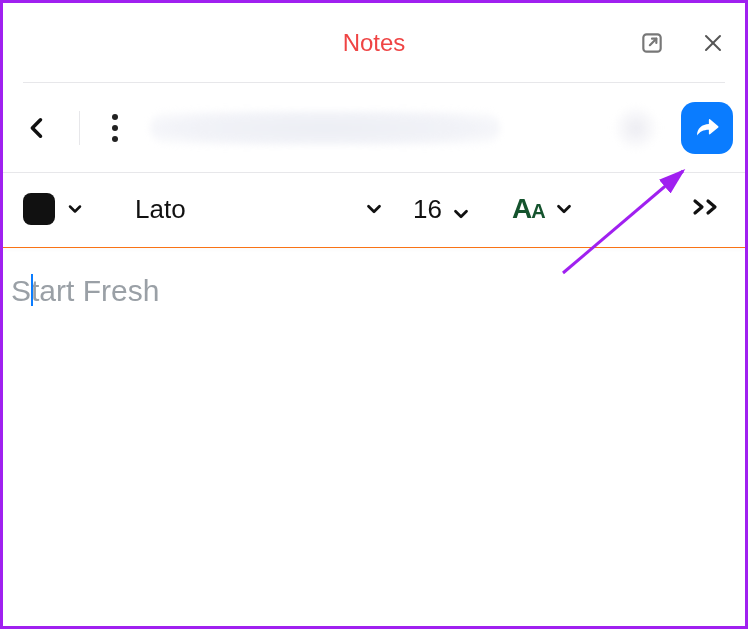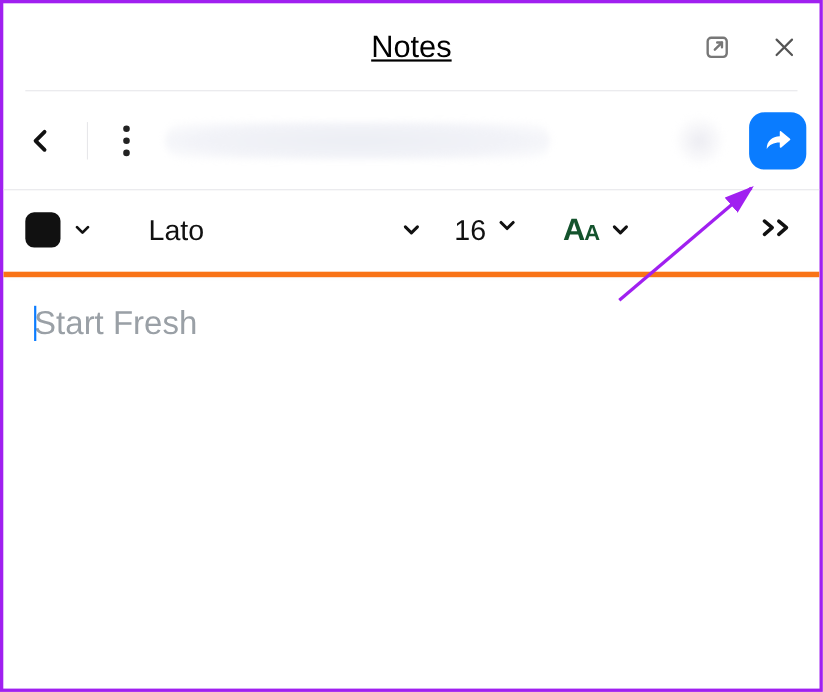--- a/index.html
+++ b/index.html
@@ -1,46 +1,46 @@
 <!DOCTYPE html>
 <html><head>
   <meta charset="utf-8">
   <style>
     * { margin:0; padding:0; box-sizing:border-box; font-family:-apple-system,BlinkMacSystemFont,"Segoe UI",Arial,sans-serif; }
     body { width:748px; height:629px; background:#fff; position:relative; border:3px solid #a020f0; }
 
     .header { height:80px; display:flex; align-items:center; justify-content:center; position:relative; border-bottom:1px solid #e7e7ea; margin:0 20px; }
-    .title { font-size:28px; font-weight:400; color:#000000;text-decoration:underline; }
+    .title { font-size:24px; font-weight:400; color:#ef4444; }
     .header-right { position:absolute; right:0; display:flex; gap:36px; align-items:center; }
     .icon-btn { cursor:pointer; color:#555; display:flex; align-items:center; justify-content:center; }
 
     .toolbar-row { height:90px; display:flex; align-items:center; padding:0 20px; border-bottom:1px solid #e7e7ea; position:relative; }
     .back { cursor:pointer; display:flex; align-items:center; }
     .vdiv { width:1px; height:34px; background:#e7e7ea; margin:0 28px; }
     .kebab { display:flex; flex-direction:column; gap:5px; cursor:pointer; padding:0 4px; }
     .kebab span { width:6px; height:6px; border-radius:50%; background:#222; }
     .redact { margin-left:28px; width:350px; height:34px; background:radial-gradient(ellipse at center,#eceef4 0%,#f2f3f8 60%,transparent 100%); border-radius:18px; filter:blur(3px); }
     .redact2 { position:absolute; right:86px; width:46px; height:46px; border-radius:50%; background:radial-gradient(circle,#ececf2 0%, transparent 72%); filter:blur(3px); }
     .share { position:absolute; right:12px; width:52px; height:52px; border-radius:14px; background:#0a7cff; display:flex; align-items:center; justify-content:center; cursor:pointer; }
 
-    .format-row { display:flex; align-items:center; padding:20px 20px 22px; border-bottom:5px solid #f97316; box-shadow:0 2px 4px rgba(0,0,0,0.02); gap:0; }
+    .format-row { display:flex; align-items:center; padding:20px 20px 22px; border-bottom:1px solid #f97316; box-shadow:0 2px 4px rgba(0,0,0,0.02); gap:0; }
     .swatch-wrap { display:flex; align-items:center; gap:10px; cursor:pointer; margin-right:50px; }
     .swatch { width:32px; height:32px; border-radius:8px; background:#111; }
     .font-wrap { display:flex; align-items:center; width:250px; justify-content:space-between; cursor:pointer; }
     .font-name { font-size:26px; color:#111; font-weight:400; }
-    .size-wrap { display:flex; align-items:flex-start; gap:8px; margin-left:28px; cursor:pointer; }
+    .size-wrap { display:flex; align-items:flex-end; gap:8px; margin-left:28px; cursor:pointer; }
     .size-val { font-size:26px; color:#111; }
     .aa-wrap { display:flex; align-items:center; gap:8px; margin-left:40px; cursor:pointer; }
     .aa { font-size:28px; font-weight:700; color:#14532d; letter-spacing:-1px; }
     .aa .small { font-size:20px; }
     .more { margin-left:auto; cursor:pointer; }
 
     .chev { display:inline-flex; }
 
-    .editor { padding:24px 28px; position:relative; }
+    .editor { padding:24px 8px; position:relative; }
     .ph1 { font-size:30px; color:#9aa0a6; font-weight:400; line-height:1.25; }
     .ph2 { font-size:26px; color:#9aa0a6; font-weight:400; line-height:1.3; margin-top:2px; }
     .cursor { position:absolute; left:28px; top:26px; width:2px; height:32px; background:#0a7cff; animation:blink 1s step-end infinite; }
     @keyframes blink { 50% { opacity:0; } }
 
     .arrow-anno { position:absolute; pointer-events:none; }
   </style>
 </head>
 <body>
 

